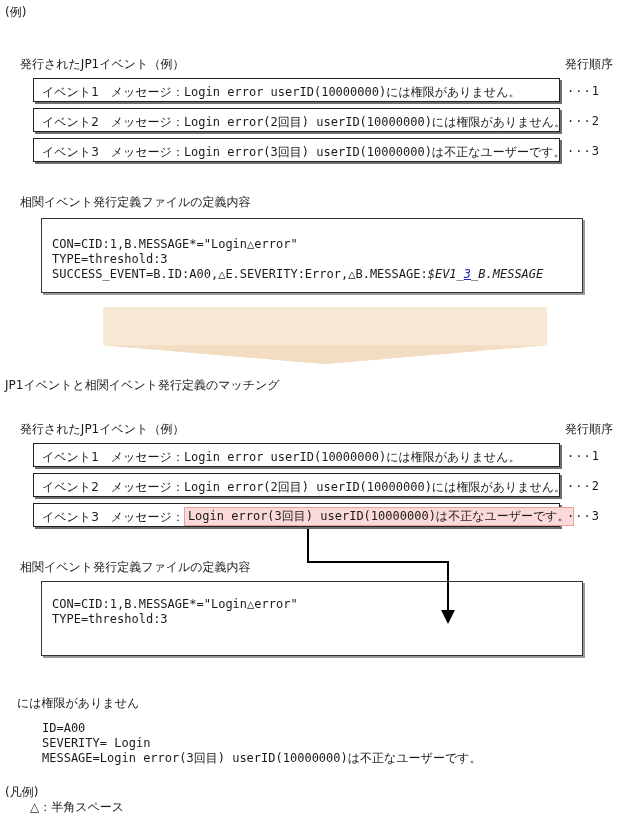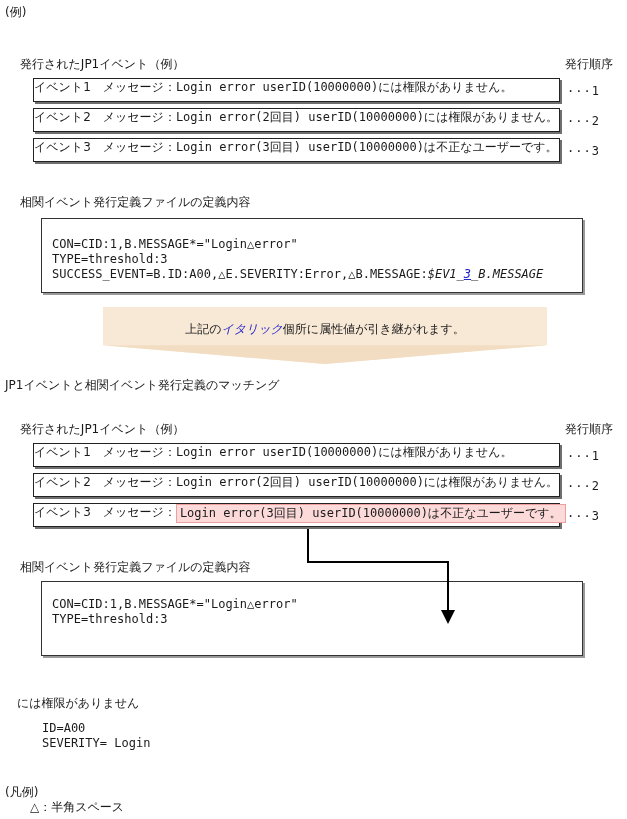--- a/index.html
+++ b/index.html
@@ -14,21 +14,21 @@
   .page{
     position:relative;width:627px;height:819px;background:#ffffff;
     font-family:"DejaVu Sans","Liberation Sans",sans-serif;
     color:var(--ink);overflow:hidden;
   }
   .lbl{position:absolute;font-size:12px;line-height:15px;white-space:nowrap;}
   .code{font-family:"DejaVu Sans Mono","Liberation Mono",monospace;}
   .ebox{
     position:absolute;left:33px;width:527px;height:24px;background:#fff;
     border:1px solid #222;box-shadow:2px 2px 0 #6f6f6f;
-    display:flex;align-items:flex-start;box-sizing:border-box;
+    display:flex;align-items:flex-end;padding-left:8px;box-sizing:border-box;
     font-size:12px;white-space:nowrap;overflow:visible;
   }
   .order{
     position:absolute;left:567px;font-size:12px;letter-spacing:1px;
     font-family:"DejaVu Sans Mono","Liberation Mono",monospace;white-space:nowrap;
   }
   .dbox{
     position:absolute;left:41px;width:542px;height:75px;background:#fff;
     border:1px solid #333;box-shadow:2px 2px 0 #9a9a9a;box-sizing:border-box;
   }
@@ -82,21 +82,20 @@
   <div class="lbl" style="left:20px;top:195px">相関イベント発行定義ファイルの定義内容</div>
   <div class="dbox" style="top:218px">
     <div class="dline" style="top:18px">CON=CID:1,B.MESSAGE*="Login△error"</div>
     <div class="dline" style="top:33px">TYPE=threshold:3</div>
     <div class="dline" style="top:48px"><span>SUCCESS_EVENT=B.ID:A00,△E.SEVERITY:Error,△B.MESSAGE:</span><span class="iv">$EV1_</span><span class="ivnum">3</span><span class="iv">_B.MESSAGE</span></div>
   </div>
 
   <div class="banner">
     <div class="body"></div>
     <div class="fold"></div>
-    <div class="btext"><span>上記の</span><span class="it">イタリック</span><span>個所に属性値が引き継がれます。</span></div>
   </div>
 
   <div class="lbl" style="left:5px;top:378px">JP1イベントと相関イベント発行定義のマッチング</div>
 
   <div class="lbl" style="left:20px;top:422px">発行されたJP1イベント（例）</div>
   <div class="lbl" style="left:565px;top:422px">発行順序</div>
 
   <div class="ebox" style="top:443px">
       <span>イベント1　メッセージ：</span>
       <span class="code">Login error userID(10000000)には権限がありません。</span>
@@ -122,17 +121,18 @@
   </div>
 
   <svg class="connector" width="627" height="819" viewBox="0 0 627 819">
     <polyline points="308,529 308,562 448,562 448,612" fill="none" stroke="#000000" stroke-width="2"></polyline>
     <polygon points="441,610 455,610 448,624" fill="#000000"></polygon>
   </svg>
 
   <div class="lbl" style="left:17px;top:696px">には権限がありません</div>
   <div class="lbl code" style="left:42px;top:721px">ID=A00</div>
   <div class="lbl code" style="left:42px;top:736px">SEVERITY= Login</div>
+  <div class="lbl code" style="left:42px;top:751px">MESSAGE=Login error(3回目) userID(10000000)は不正なユーザーです。</div>
 
   <div class="lbl" style="left:5px;top:785px">(凡例)</div>
   <div class="lbl" style="left:30px;top:800px">△：半角スペース</div>
 
 </div>
 
 </body></html>

